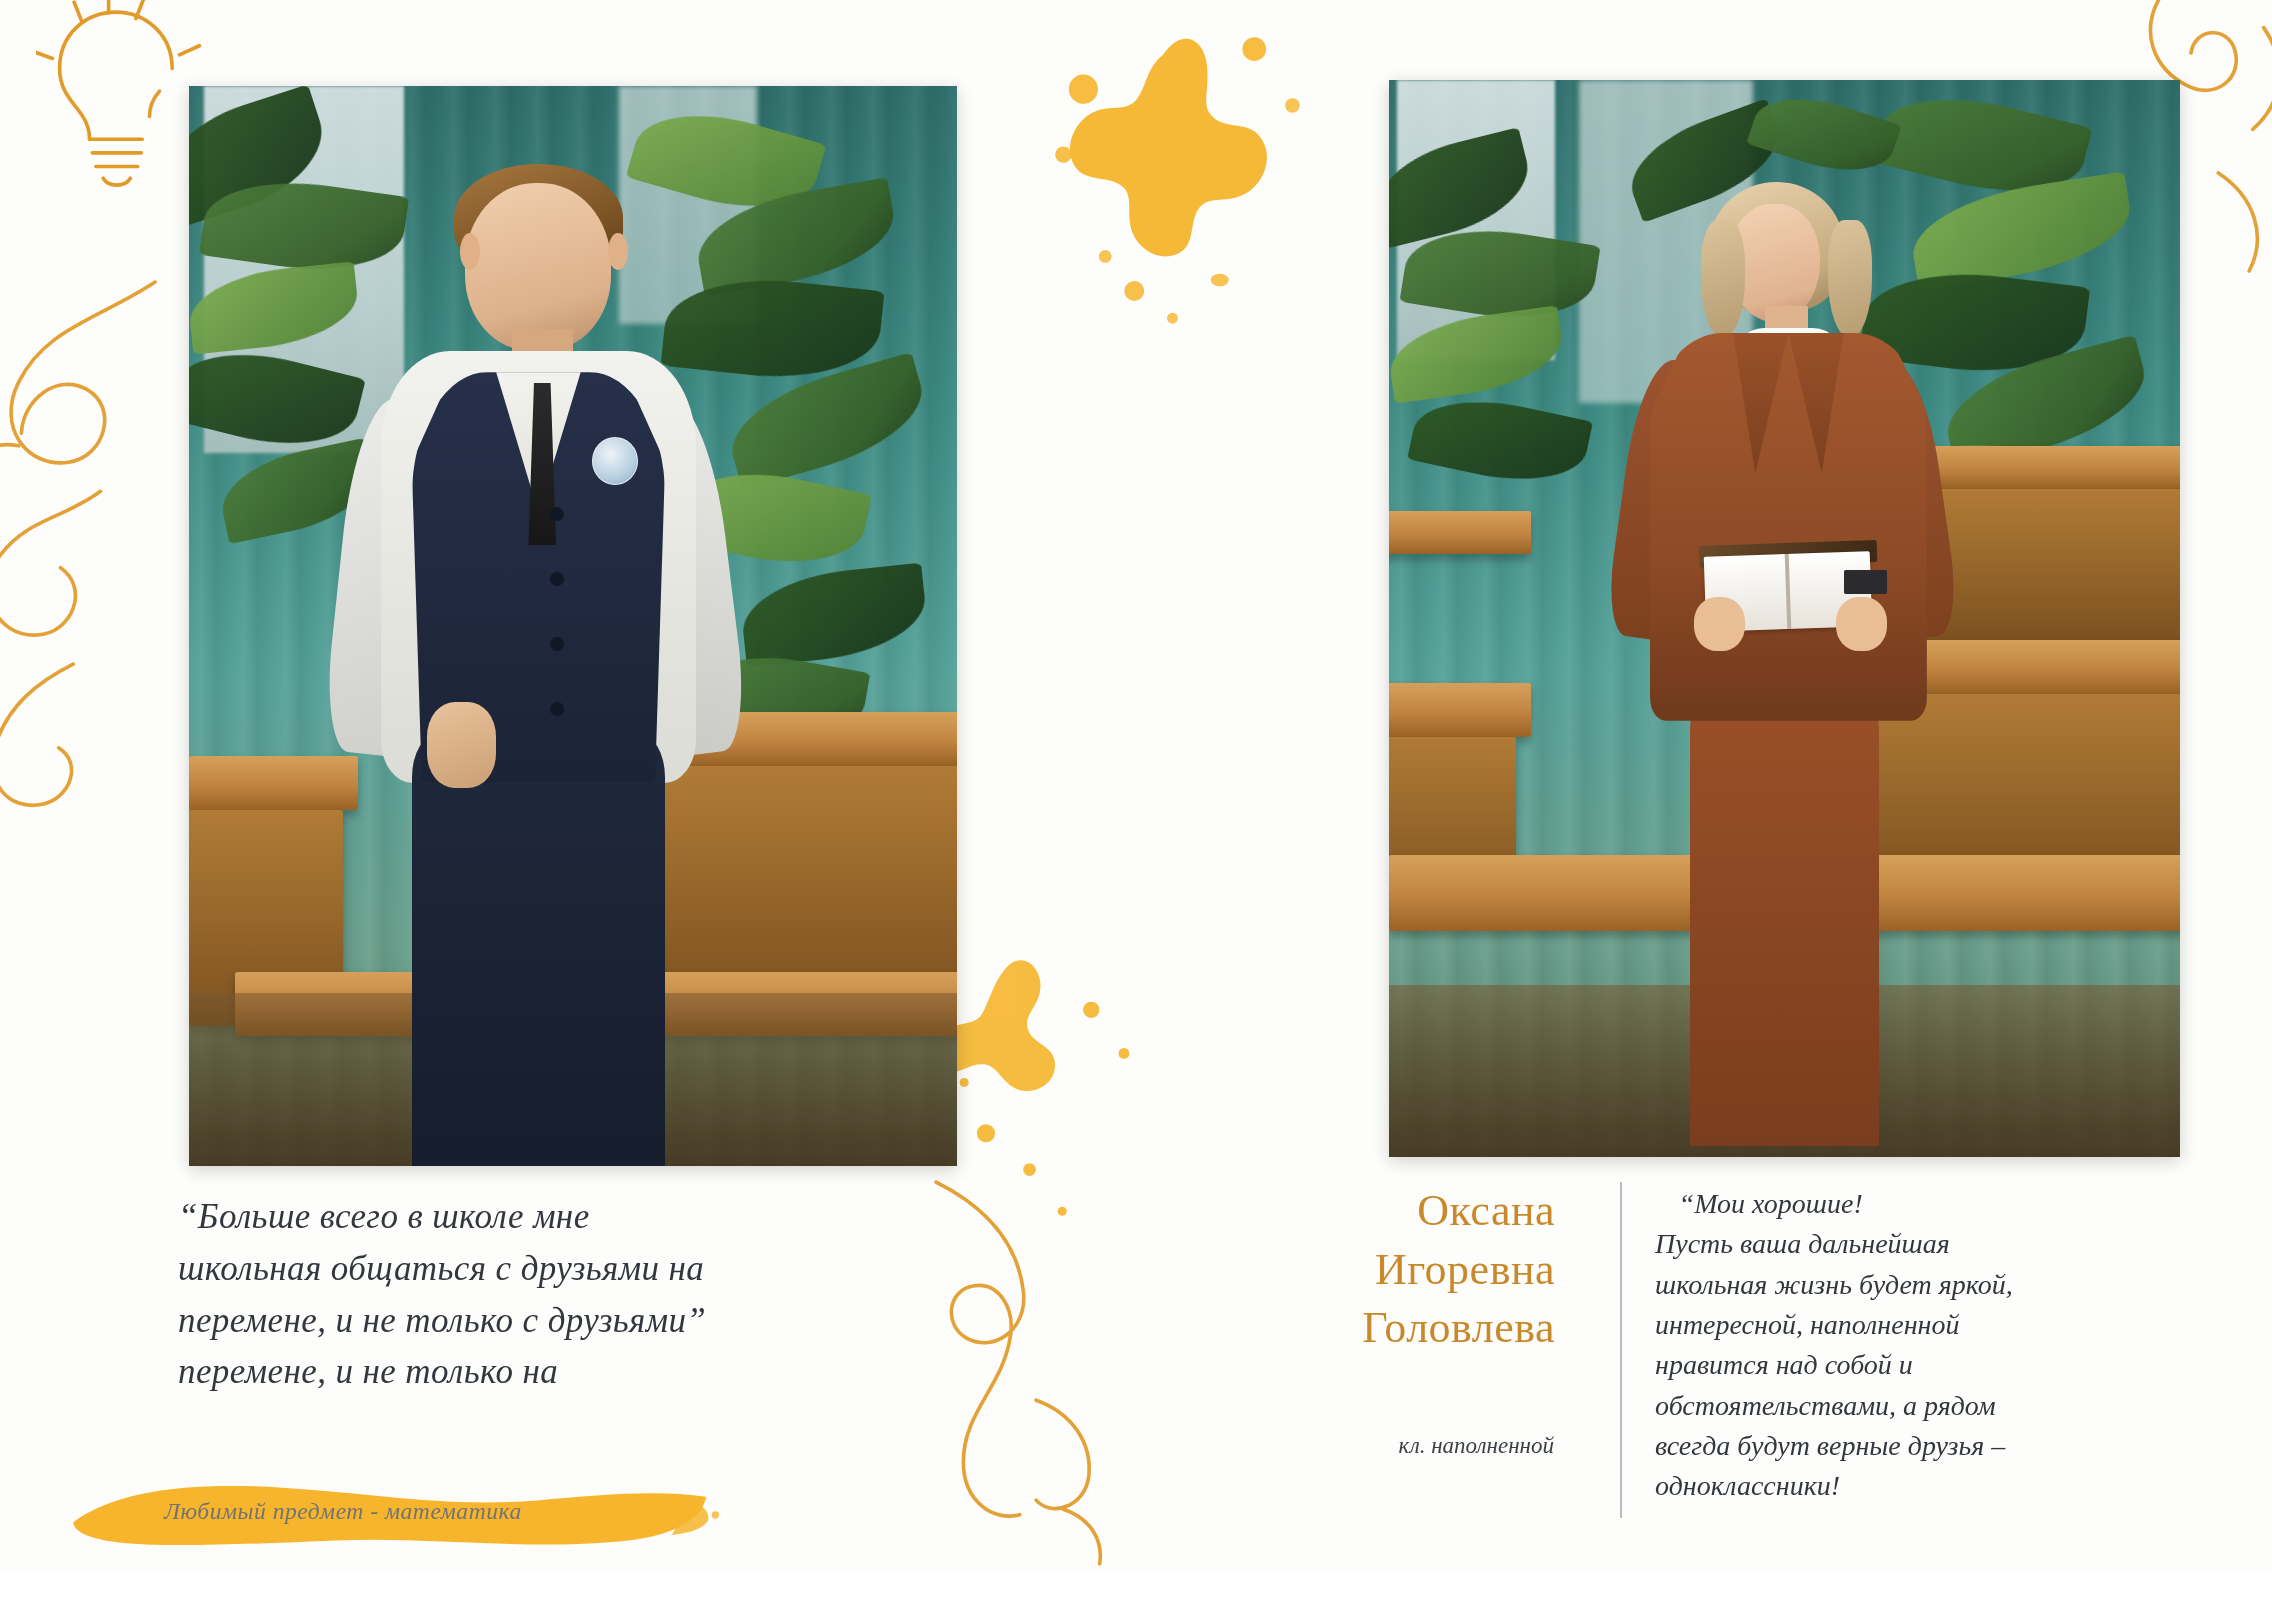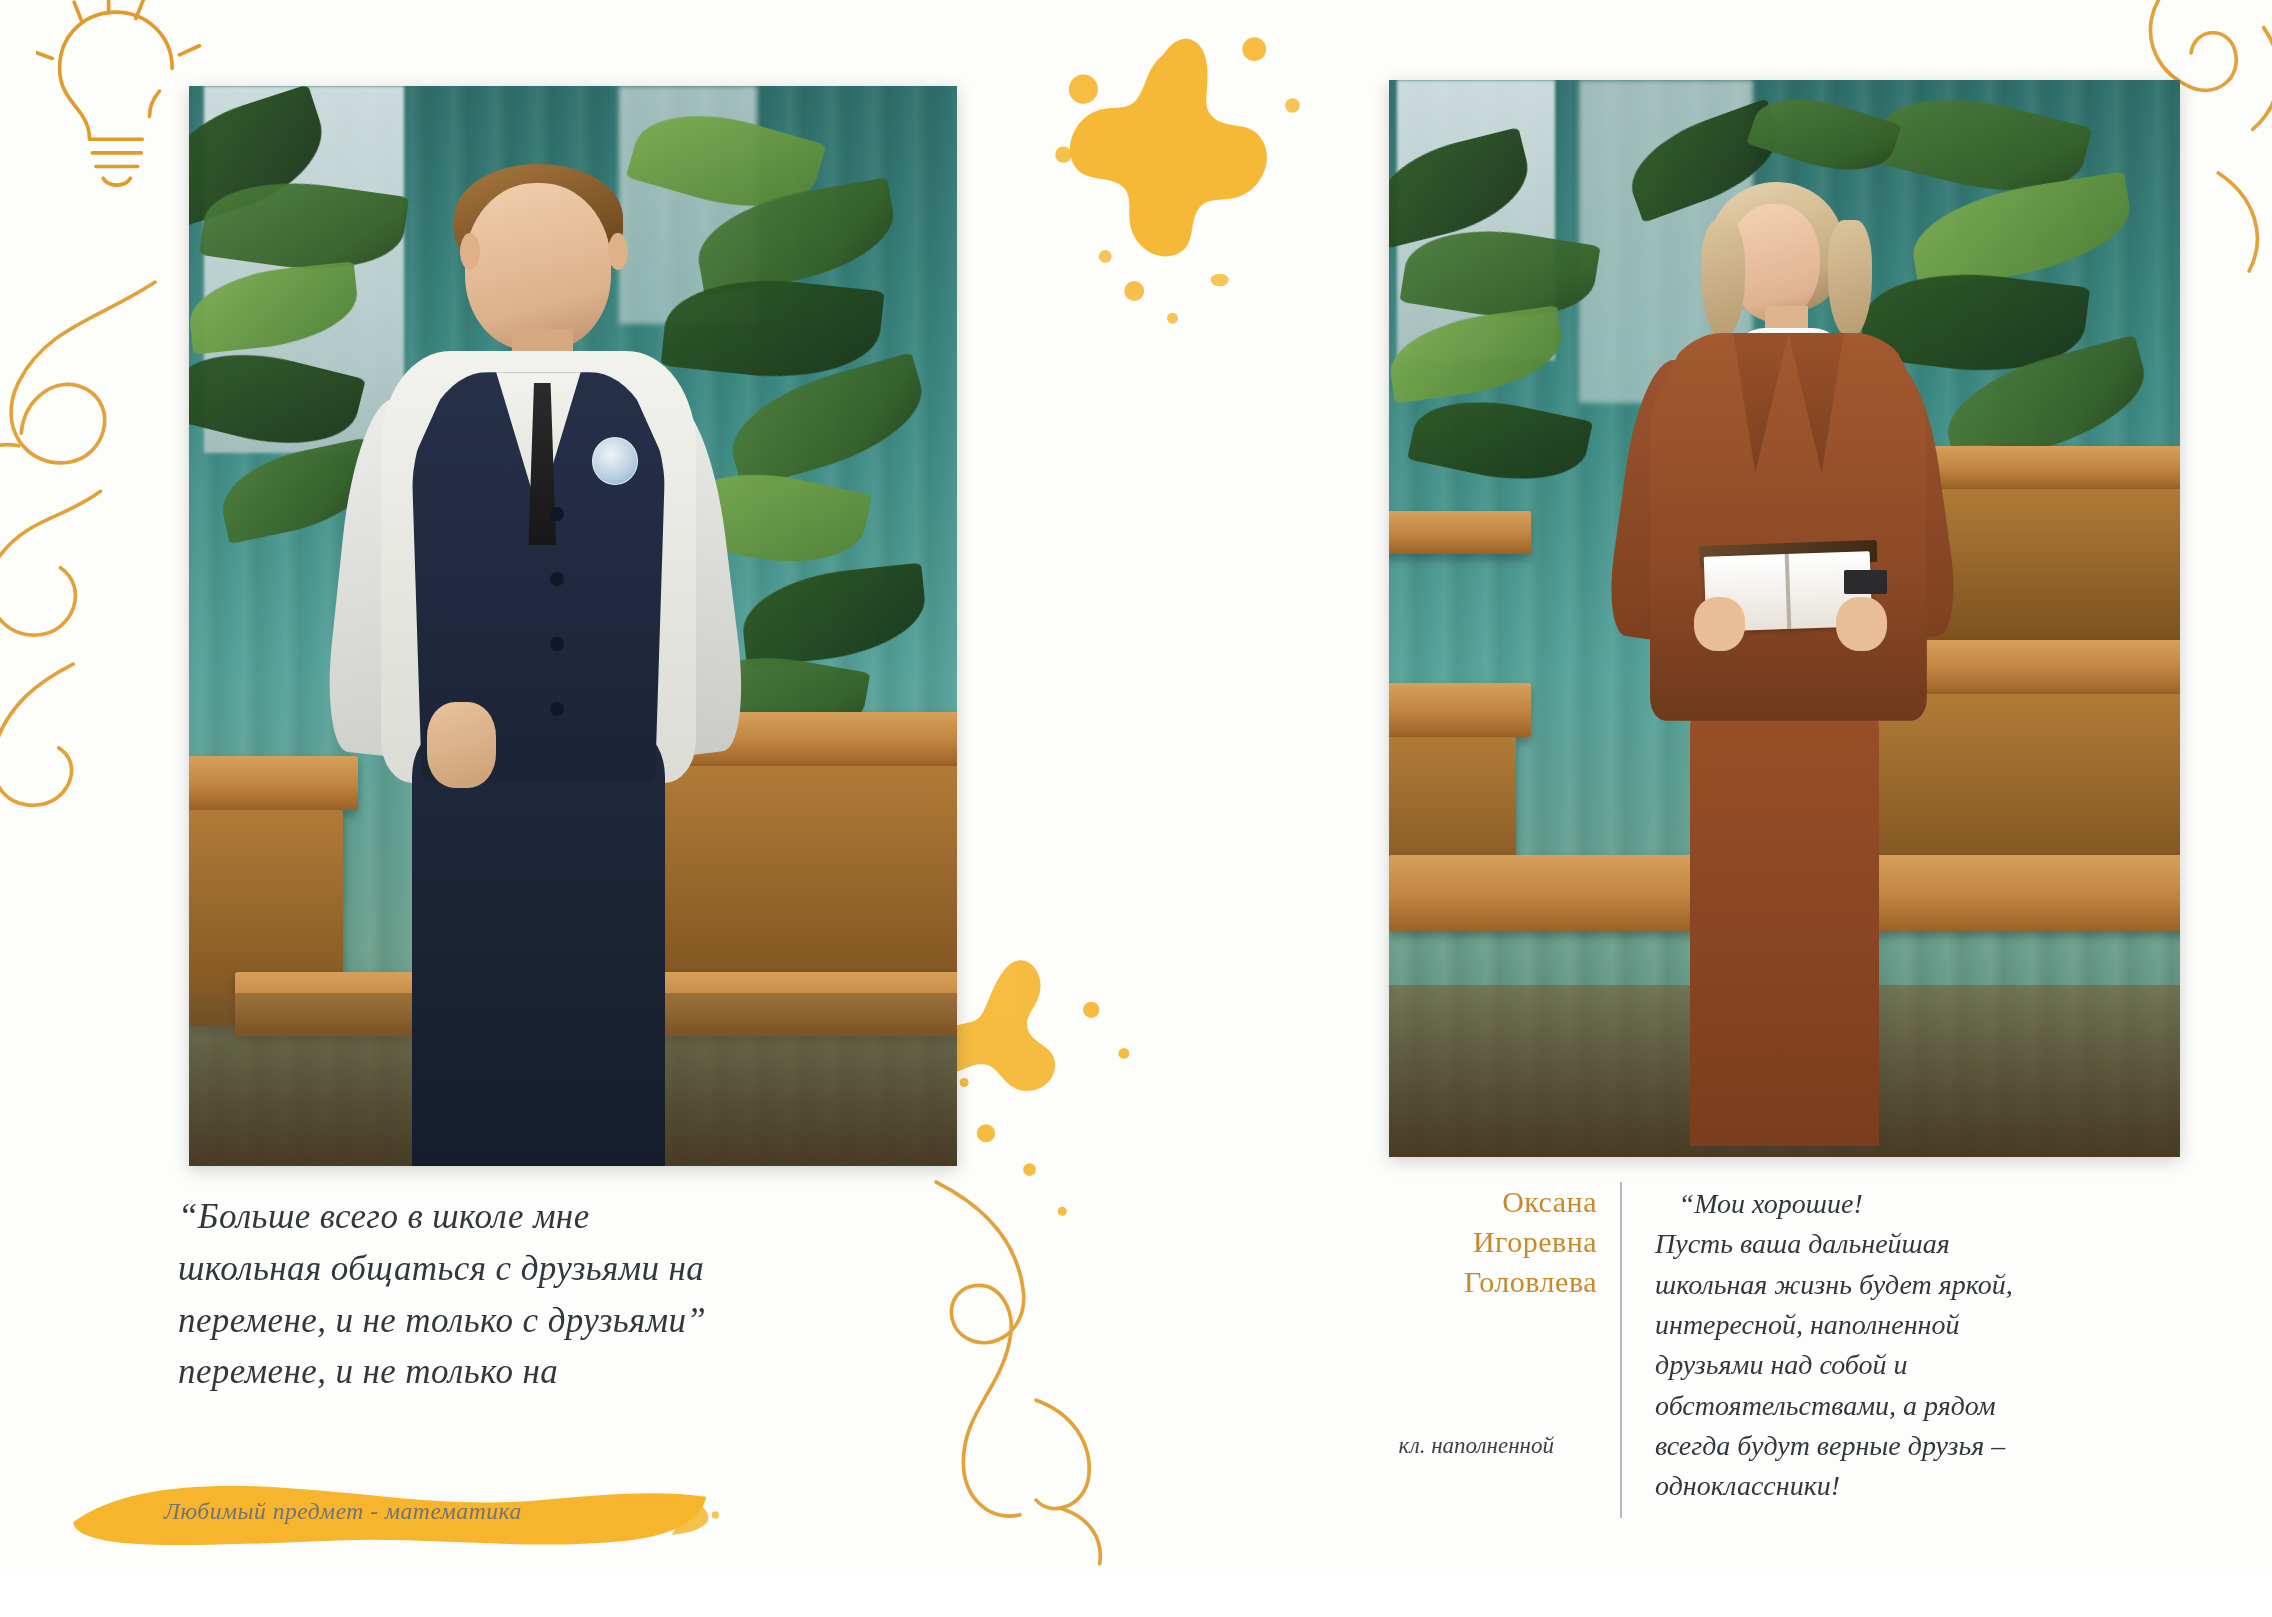--- a/index.html
+++ b/index.html
@@ -241,26 +241,26 @@
     width: 800px;
     font-family: "Liberation Serif", serif;
     font-style: italic;
     font-size: 35px;
     line-height: 1.48;
     color: #32373d;
     letter-spacing: 0.4px;
   }
   .name-block {
     position: absolute;
-    left: 1388px;
+    left: 1346px;
     top: 1182px;
     width: 209px;
     text-align: right;
     font-family: "Liberation Serif", serif;
-    font-size: 30px;
+    font-size: 44px;
     line-height: 1.33;
     color: #c8892b;
     letter-spacing: 0.5px;
   }
   .role {
     position: absolute;
     left: 1327px;
     top: 1433px;
     width: 227px;
     text-align: right;
@@ -515,20 +515,20 @@
   </div>
   <div class="role">кл. наполненной</div>
 
   <div class="vrule"></div>
 
   <div class="quote-right">
     <div class="lead">“Мои хорошие!</div>
     <div>Пусть ваша дальнейшая</div>
     <div>школьная жизнь будет яркой,</div>
     <div>интересной, наполненной</div>
-    <div>друзьями над собой и</div>
+    <div>нравится над собой и</div>
     <div>обстоятельствами, а рядом</div>
     <div>всегда будут верные друзья –</div>
     <div>одноклассники!</div>
   </div>
 
 </div>
 
 
 </body></html>

